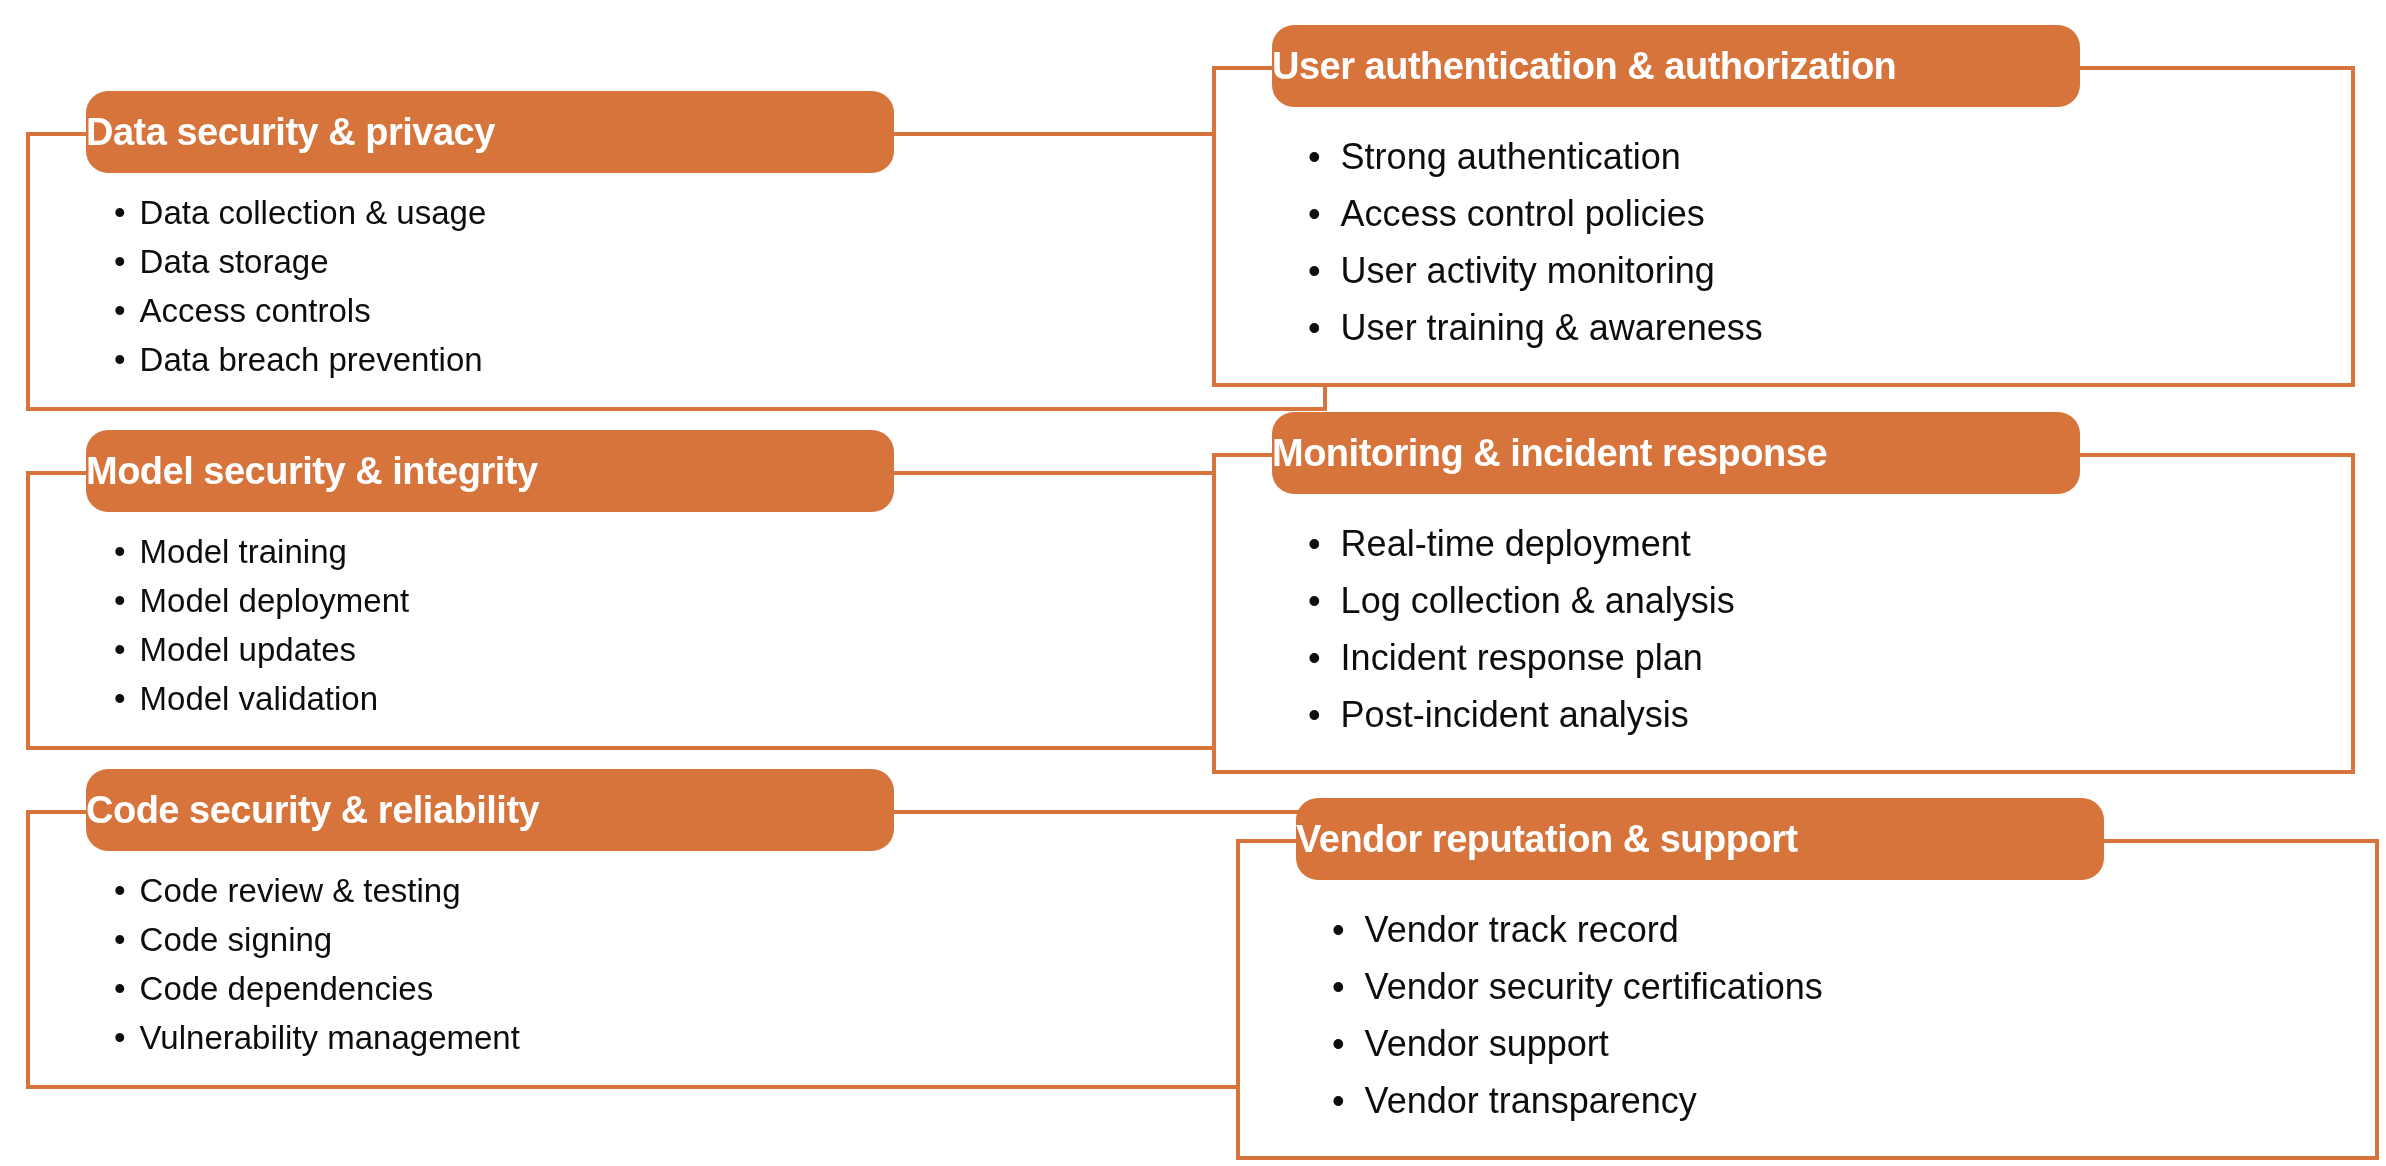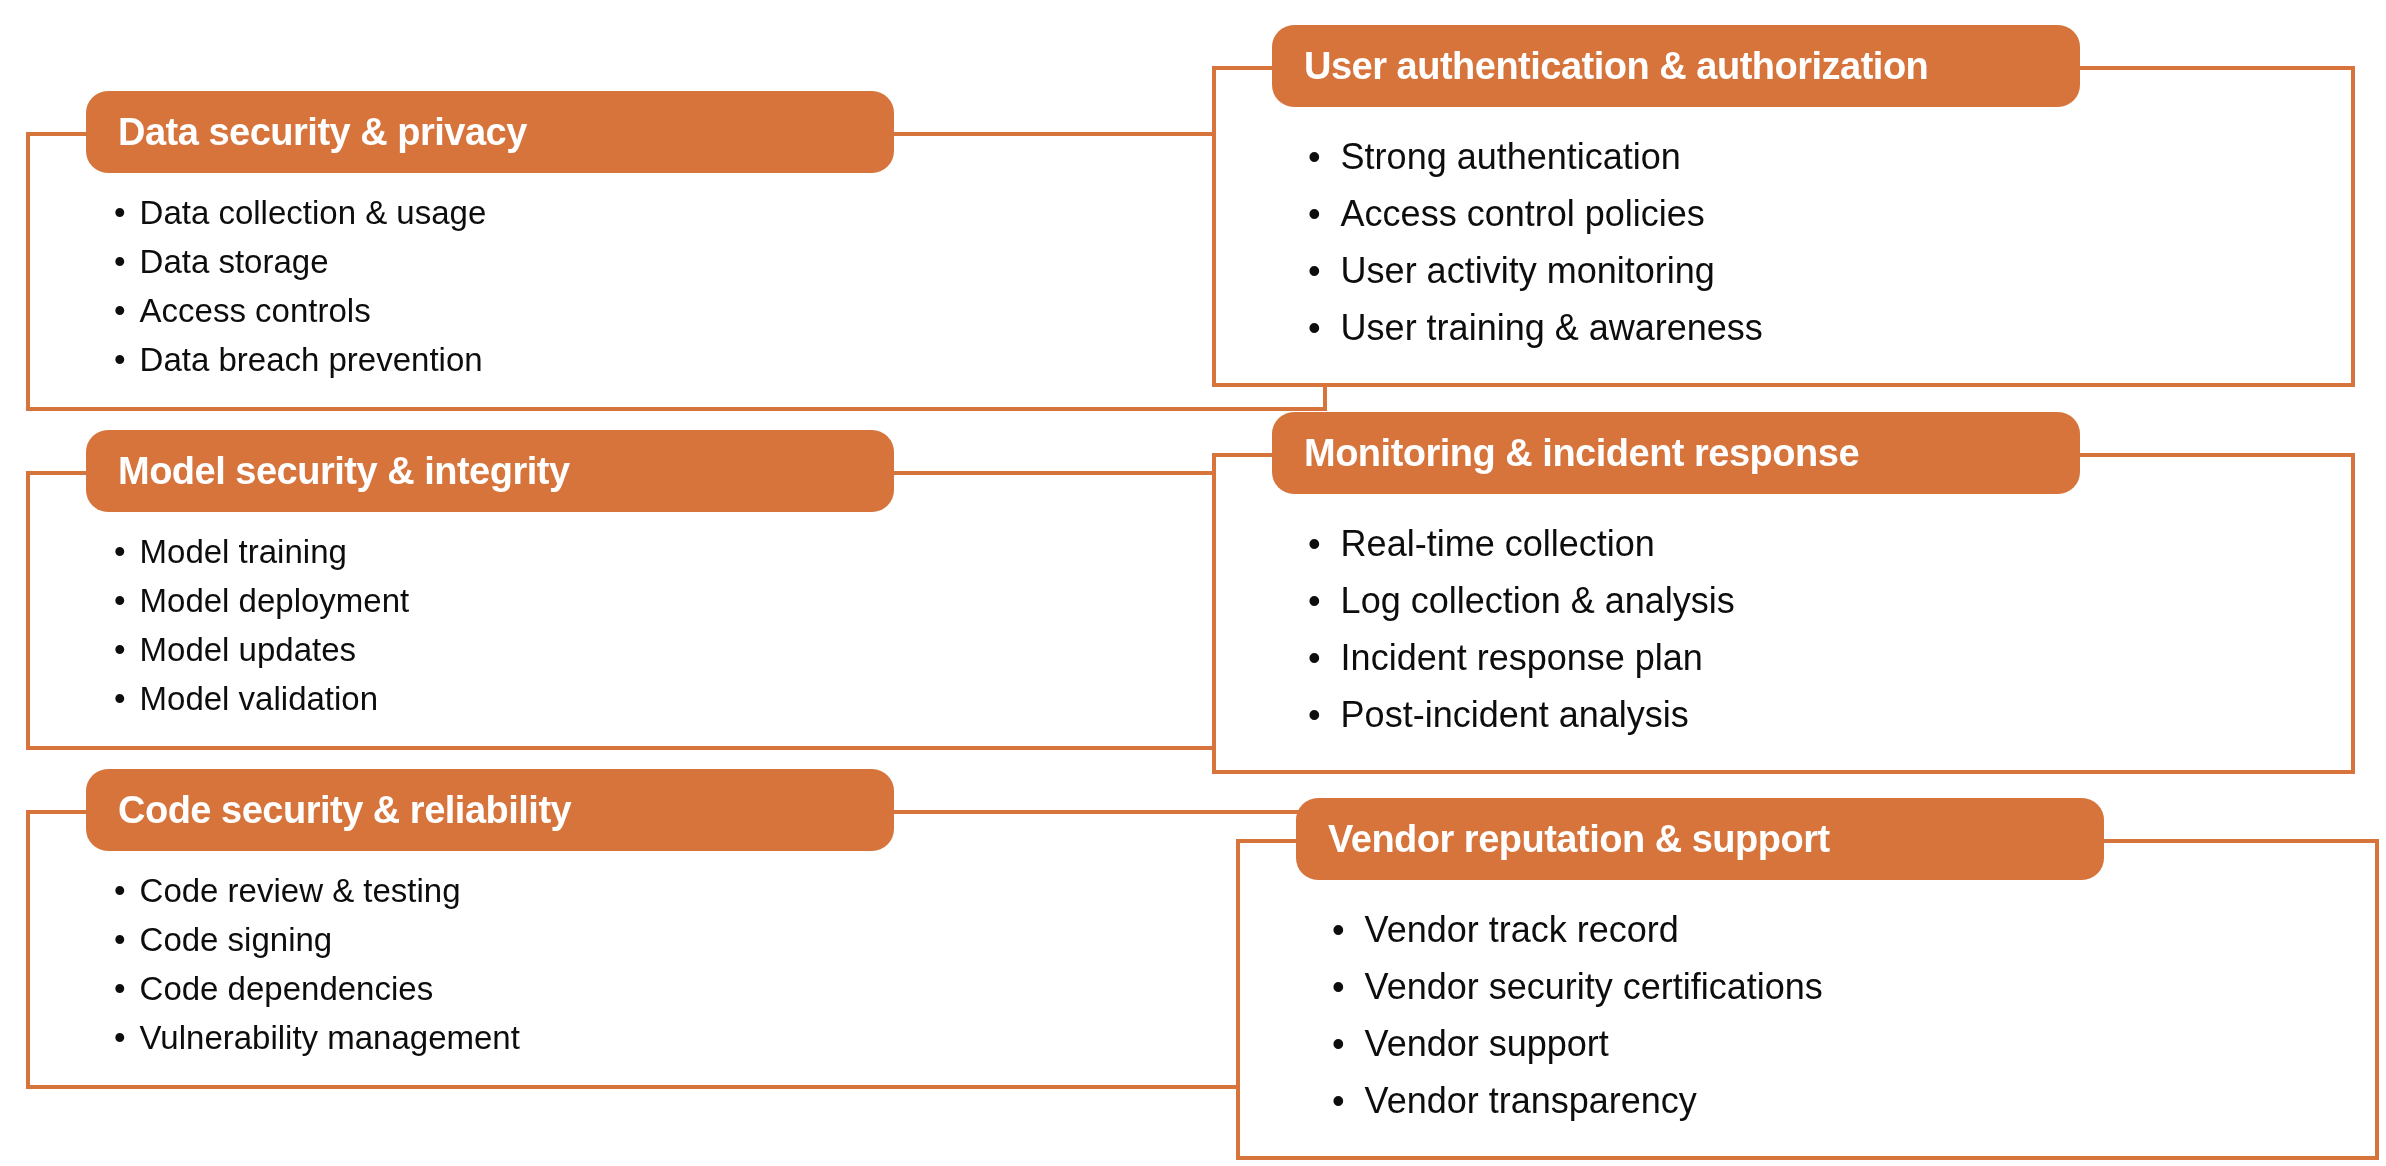--- a/index.html
+++ b/index.html
@@ -19,21 +19,21 @@
 
   .pos-l1{left:26px;top:132px;}
   .pos-l2{left:26px;top:471px;}
   .pos-l3{left:26px;top:810px;}
   .pos-r1{left:1212px;top:66px;}
   .pos-r2{left:1212px;top:453px;}
   .pos-r3{left:1212px;top:839px;margin-left:24px;}
 
   .pill{position:absolute;top:-45px;left:56px;width:808px;height:82px;
     background:var(--accent);border-radius:22px;display:flex;align-items:center;
-    padding-left:32px;z-index:2;}
+    z-index:2;}
   .pill-title{color:var(--header-text);font-weight:bold;font-size:38px;
     letter-spacing:-0.5px;white-space:nowrap;}
 
   ul.blist{list-style:none;position:absolute;z-index:1;}
   .col-left ul.blist{left:84px;top:52px;}
   .col-right ul.blist{left:92px;top:58px;}
   ul.blist li{display:flex;align-items:baseline;color:var(--body-text);white-space:nowrap;}
   .col-left ul.blist li{font-size:33px;line-height:49px;}
   .col-right ul.blist li{font-size:36px;line-height:57px;}
   .dot{flex:0 0 auto;}
@@ -141,21 +141,21 @@
     </ul>
   </div>
 
   <div class="card col-right pos-r2">
     <div class="pill">
       <span class="pill-title">Monitoring &amp; incident response</span>
     </div>
     <ul class="blist">
       <li>
           <span class="dot">•</span>
-          <span class="li-text">Real-time collection</span>
+          <span class="li-text">Real-time deployment</span>
         </li>
       <li>
           <span class="dot">•</span>
           <span class="li-text">Log collection &amp; analysis</span>
         </li>
       <li>
           <span class="dot">•</span>
           <span class="li-text">Incident response plan</span>
         </li>
       <li>

